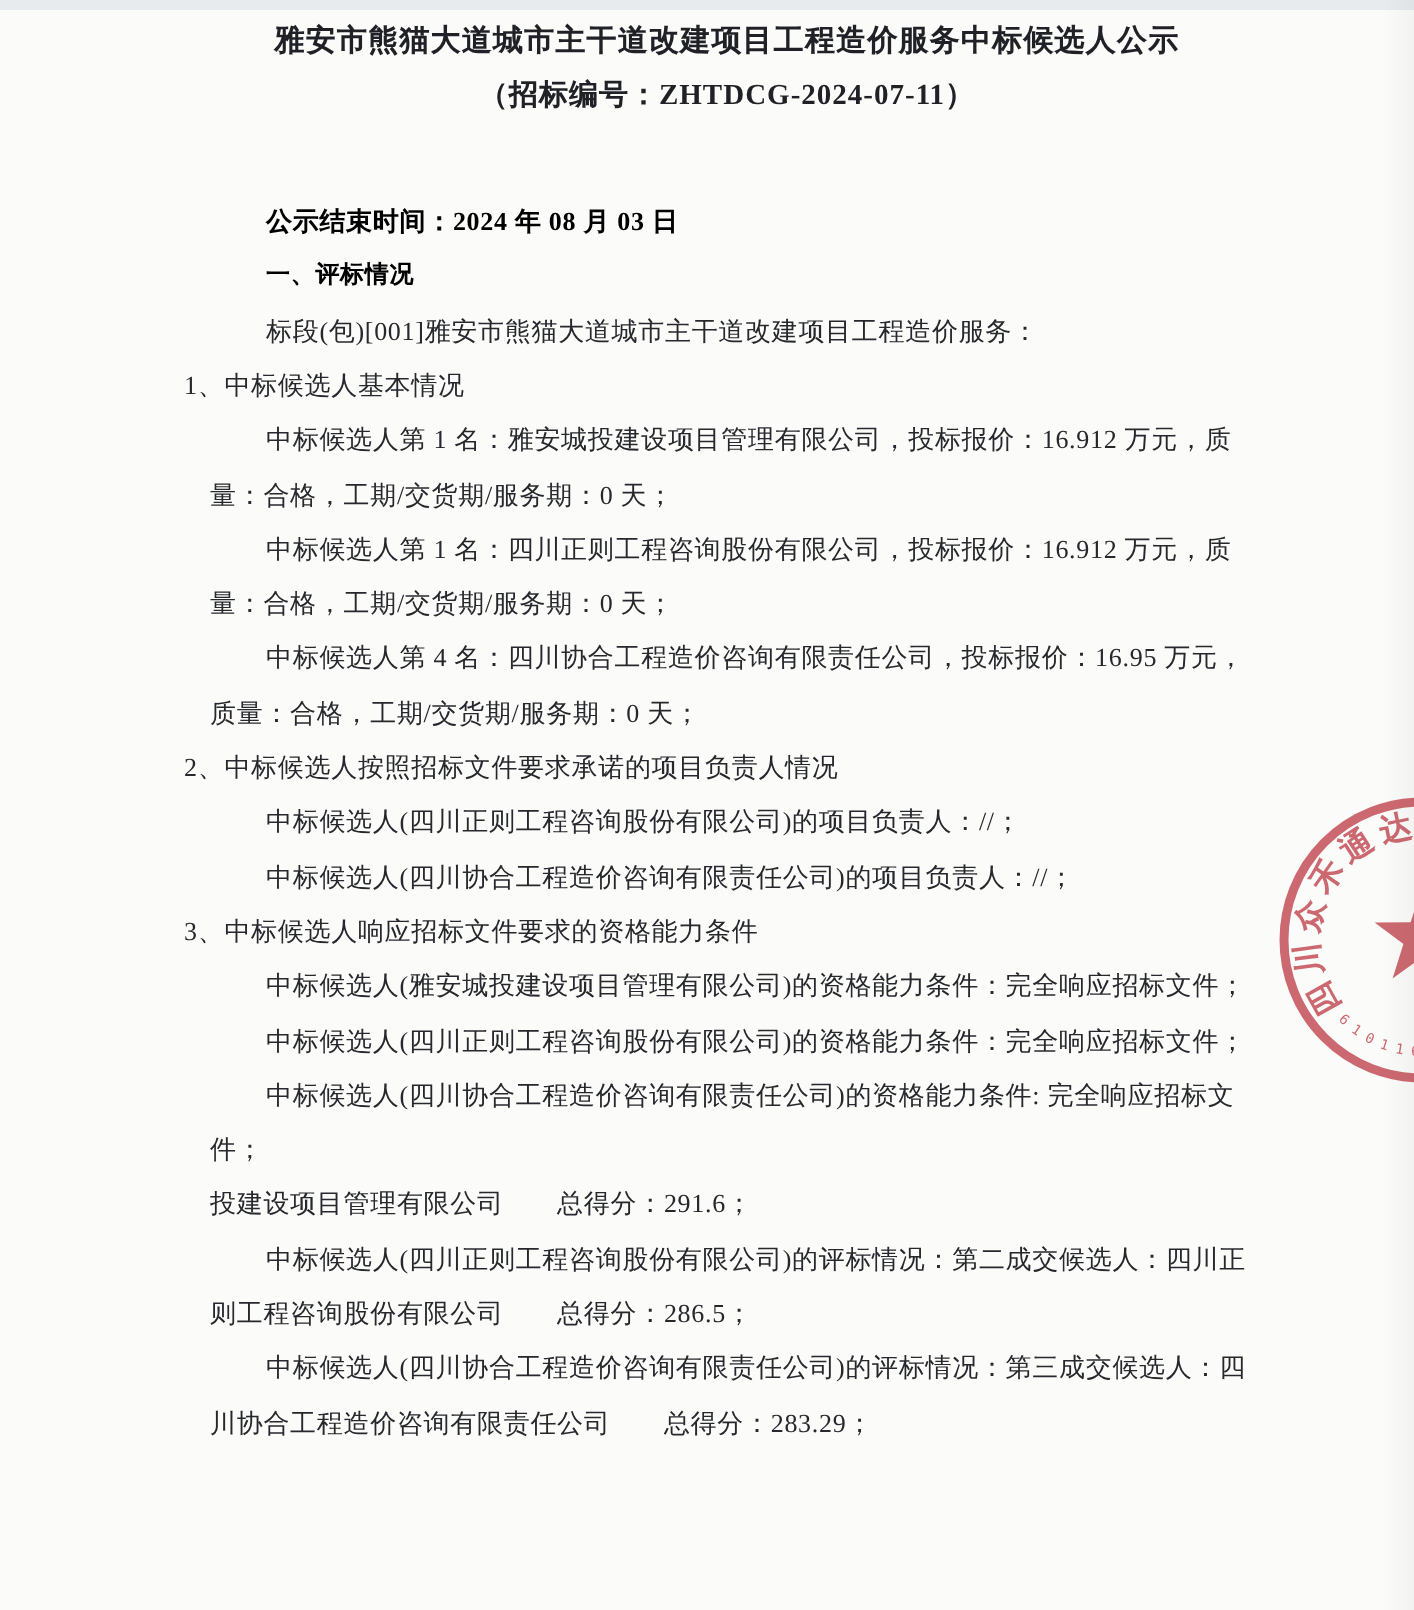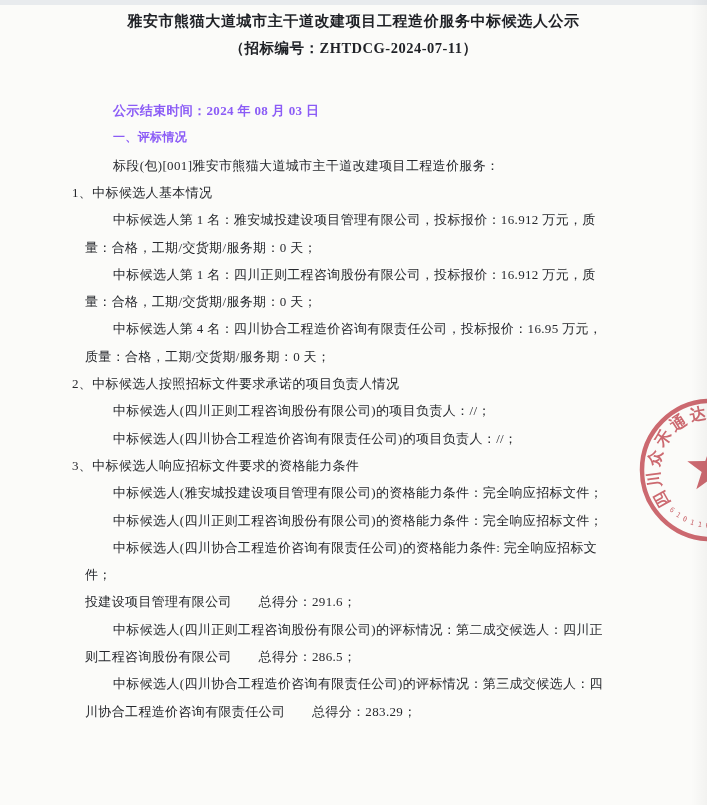--- a/index.html
+++ b/index.html
@@ -20,25 +20,26 @@
     background:linear-gradient(to right,rgba(0,0,0,0),rgba(0,0,0,0.035));
     pointer-events:none;
   }
   .doc{
     position:absolute;top:8px;left:0;width:707px;
   }
   .line{
     height:27.3px;line-height:27.3px;
     font-size:13px;letter-spacing:0.35px;
     white-space:pre;
+    margin-left:20px;
   }
   .title{text-align:center;font-weight:bold;font-size:15px;letter-spacing:0.6px;color:#1f2126;}
   .subtitle{text-align:center;font-weight:bold;font-size:14.5px;letter-spacing:0.5px;color:#1f2126;}
   .gap{margin-top:34.5px;}
-  .bold{font-weight:bold;color:#8b5cf6;}
+  .bold{font-weight:bold;color:#000000;}
   .big{font-size:12px;}
   .l0{padding-left:113px;}
   .num{padding-left:72px;}
   .para{padding-left:113px;}
   .cont{padding-left:85px;}
   .seal{
     position:absolute;left:626px;top:385px;width:170px;height:170px;
     opacity:0.82;
   }
 </style>

